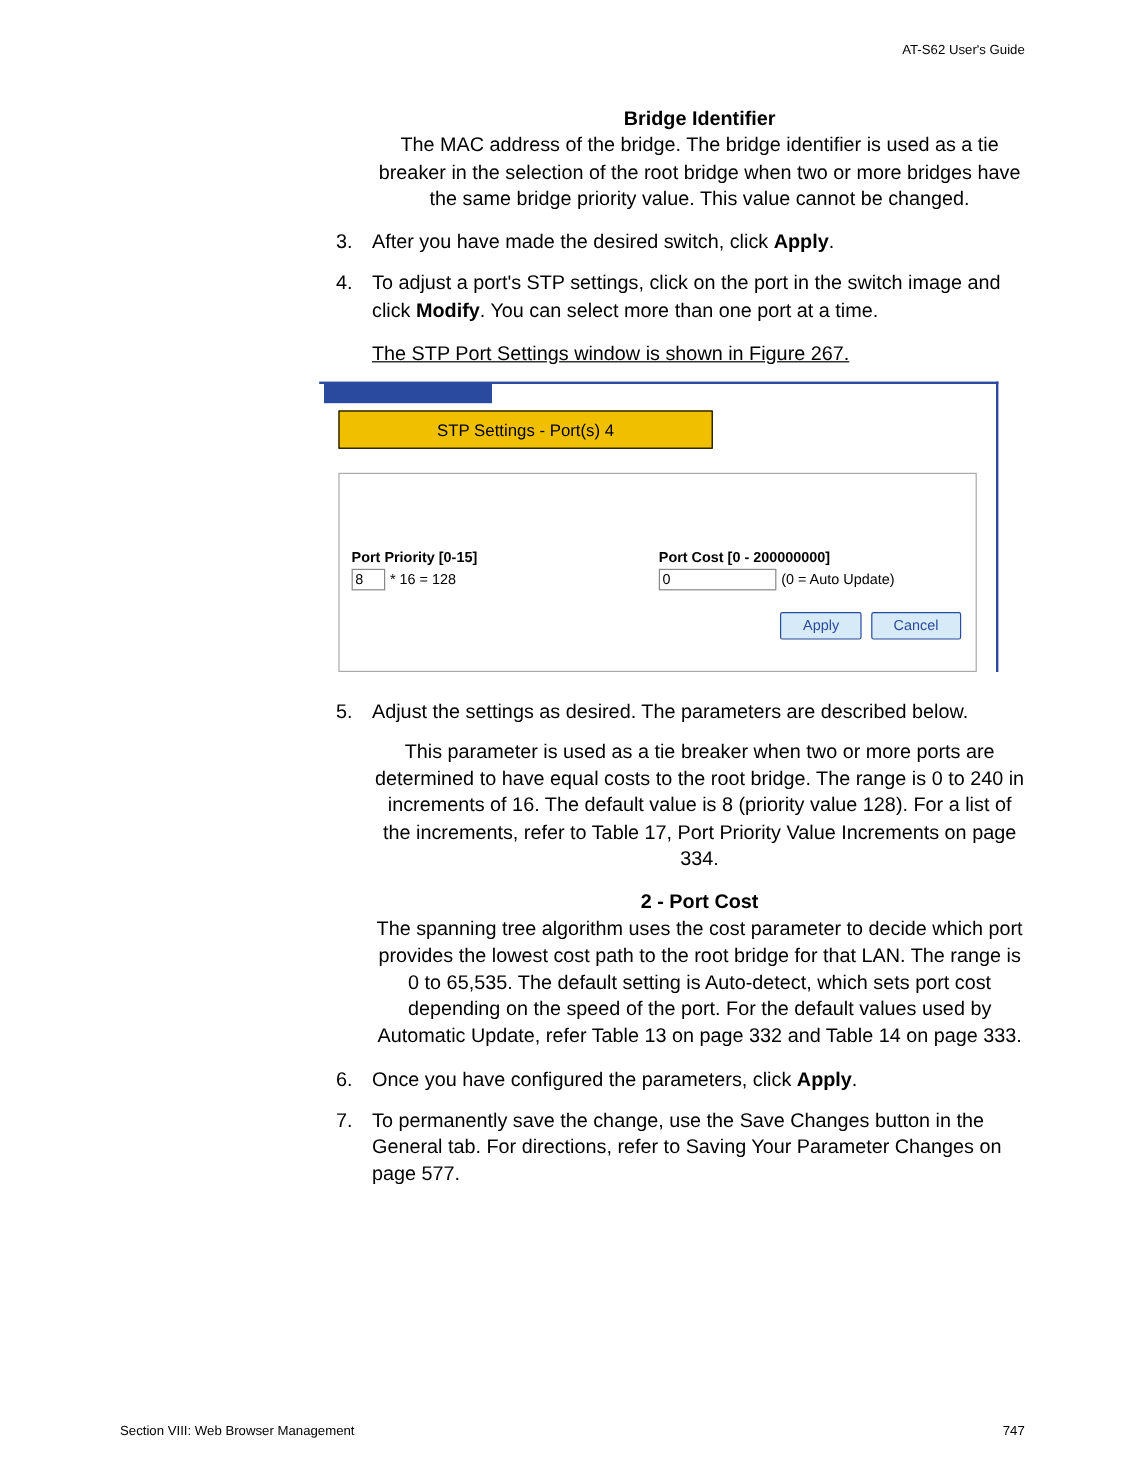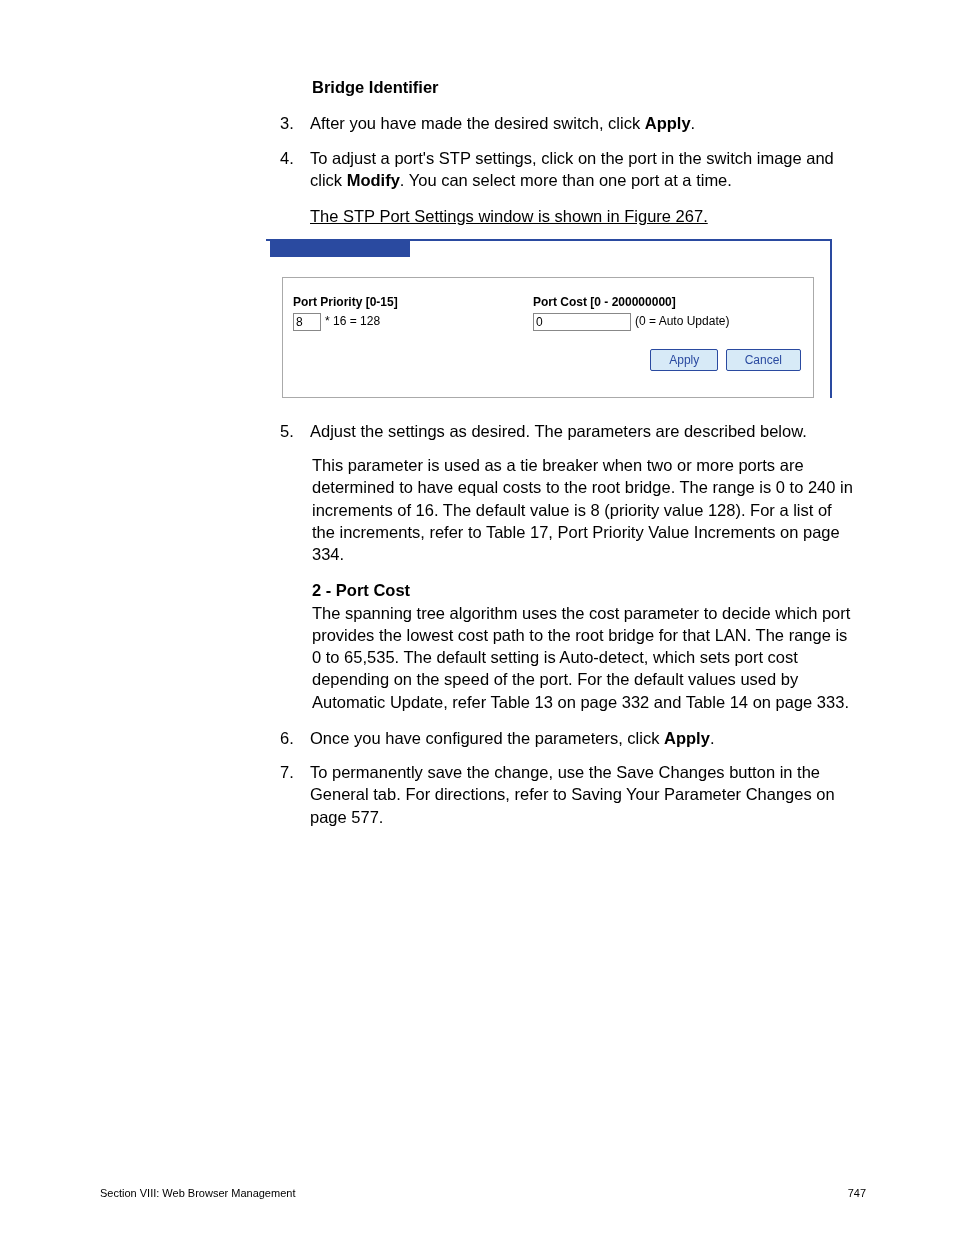--- a/index.html
+++ b/index.html
@@ -35,20 +35,21 @@
     font-family: 'Myriad Pro', 'Segoe UI', Arial, sans-serif;
     font-weight: bold;
     font-size: 16.5px;
   }
   .para {
     margin-bottom: 14px;
     font-family: 'Myriad Pro', 'Segoe UI', Arial, sans-serif;
   }
   .indent-block {
     margin-left: 32px;
+    text-align: center;
   }
   .ol-item {
     display: flex;
     margin-bottom: 12px;
     font-family: 'Myriad Pro', 'Segoe UI', Arial, sans-serif;
   }
   .ol-num {
     width: 30px;
     flex:0 0 30px;
   }
@@ -90,21 +91,22 @@
   }
   .panel {
     border:1px solid #aaa;
     margin:20px 16px 14px 16px;
     padding:16px 10px 20px 10px;
     font-family: Arial, sans-serif;
     font-size:12px;
   }
   .panel-row {
     display:flex;
-    gap:0;
+    gap:16px;
+    margin-top:45px;
   }
   .panel-col {
     flex:0 0 240px;
   }
   .panel-label {
     font-weight:bold;
     font-size:12px;
     margin-bottom:2px;
   }
   .panel-input-row {
@@ -141,55 +143,60 @@
   .figure-caption {
     text-align:center;
     font-family: 'Myriad Pro','Segoe UI',Arial,sans-serif;
     font-size:15px;
     margin:0 0 22px 0;
   }
   .footer {
     position:absolute;
     bottom:36px;
     left:100px;
-    right:88px;
+    right:100px;
     display:flex;
     justify-content:space-between;
     font-family: Arial, Helvetica, sans-serif;
     font-size:11px;
   }
 </style>
 </head>
 <body>
 
 <div class="page">
+  <div class="header-right">AT-S62 User's Guide</div>
 
   <div class="content">
     <div class="indent-block para">
       <div class="section-title">Bridge Identifier</div>
+      <div>The MAC address of the bridge. The bridge identifier is used as a tie breaker in the selection of the root bridge when two or more bridges have the same bridge priority value. This value cannot be changed.</div>
     </div>
 
     <div class="ol-item">
       <div class="ol-num">3.</div>
       <div class="ol-body">
         <span>After you have made the desired switch, click </span><span class="bold">Apply</span><span>.</span>
       </div>
     </div>
 
     <div class="ol-item">
       <div class="ol-num">4.</div>
       <div class="ol-body">
         <span>To adjust a port's STP settings, click on the port in the switch image and click </span><span class="bold">Modify</span><span>. You can select more than one port at a time.</span>
         <div style="margin-top:14px;text-decoration:underline;">The STP Port Settings window is shown in Figure 267.</div>
       </div>
     </div>
 
     <div class="figure-wrap">
       <div class="figure-outer">
         <div class="blue-tab"></div>
+        <div class="yellow-band">
+          <span>STP Settings - Port(s) 4</span>
+        </div>
         <div class="panel">
           <div class="panel-row">
             <div class="panel-col">
               <div class="panel-label">Port Priority [0-15]</div>
               <div class="panel-input-row">
                 <input class="panel-input pi-sm" value="8" style="">
                 <span>* 16 = 128</span>
               </div>
             </div>
             <div class="panel-col">

